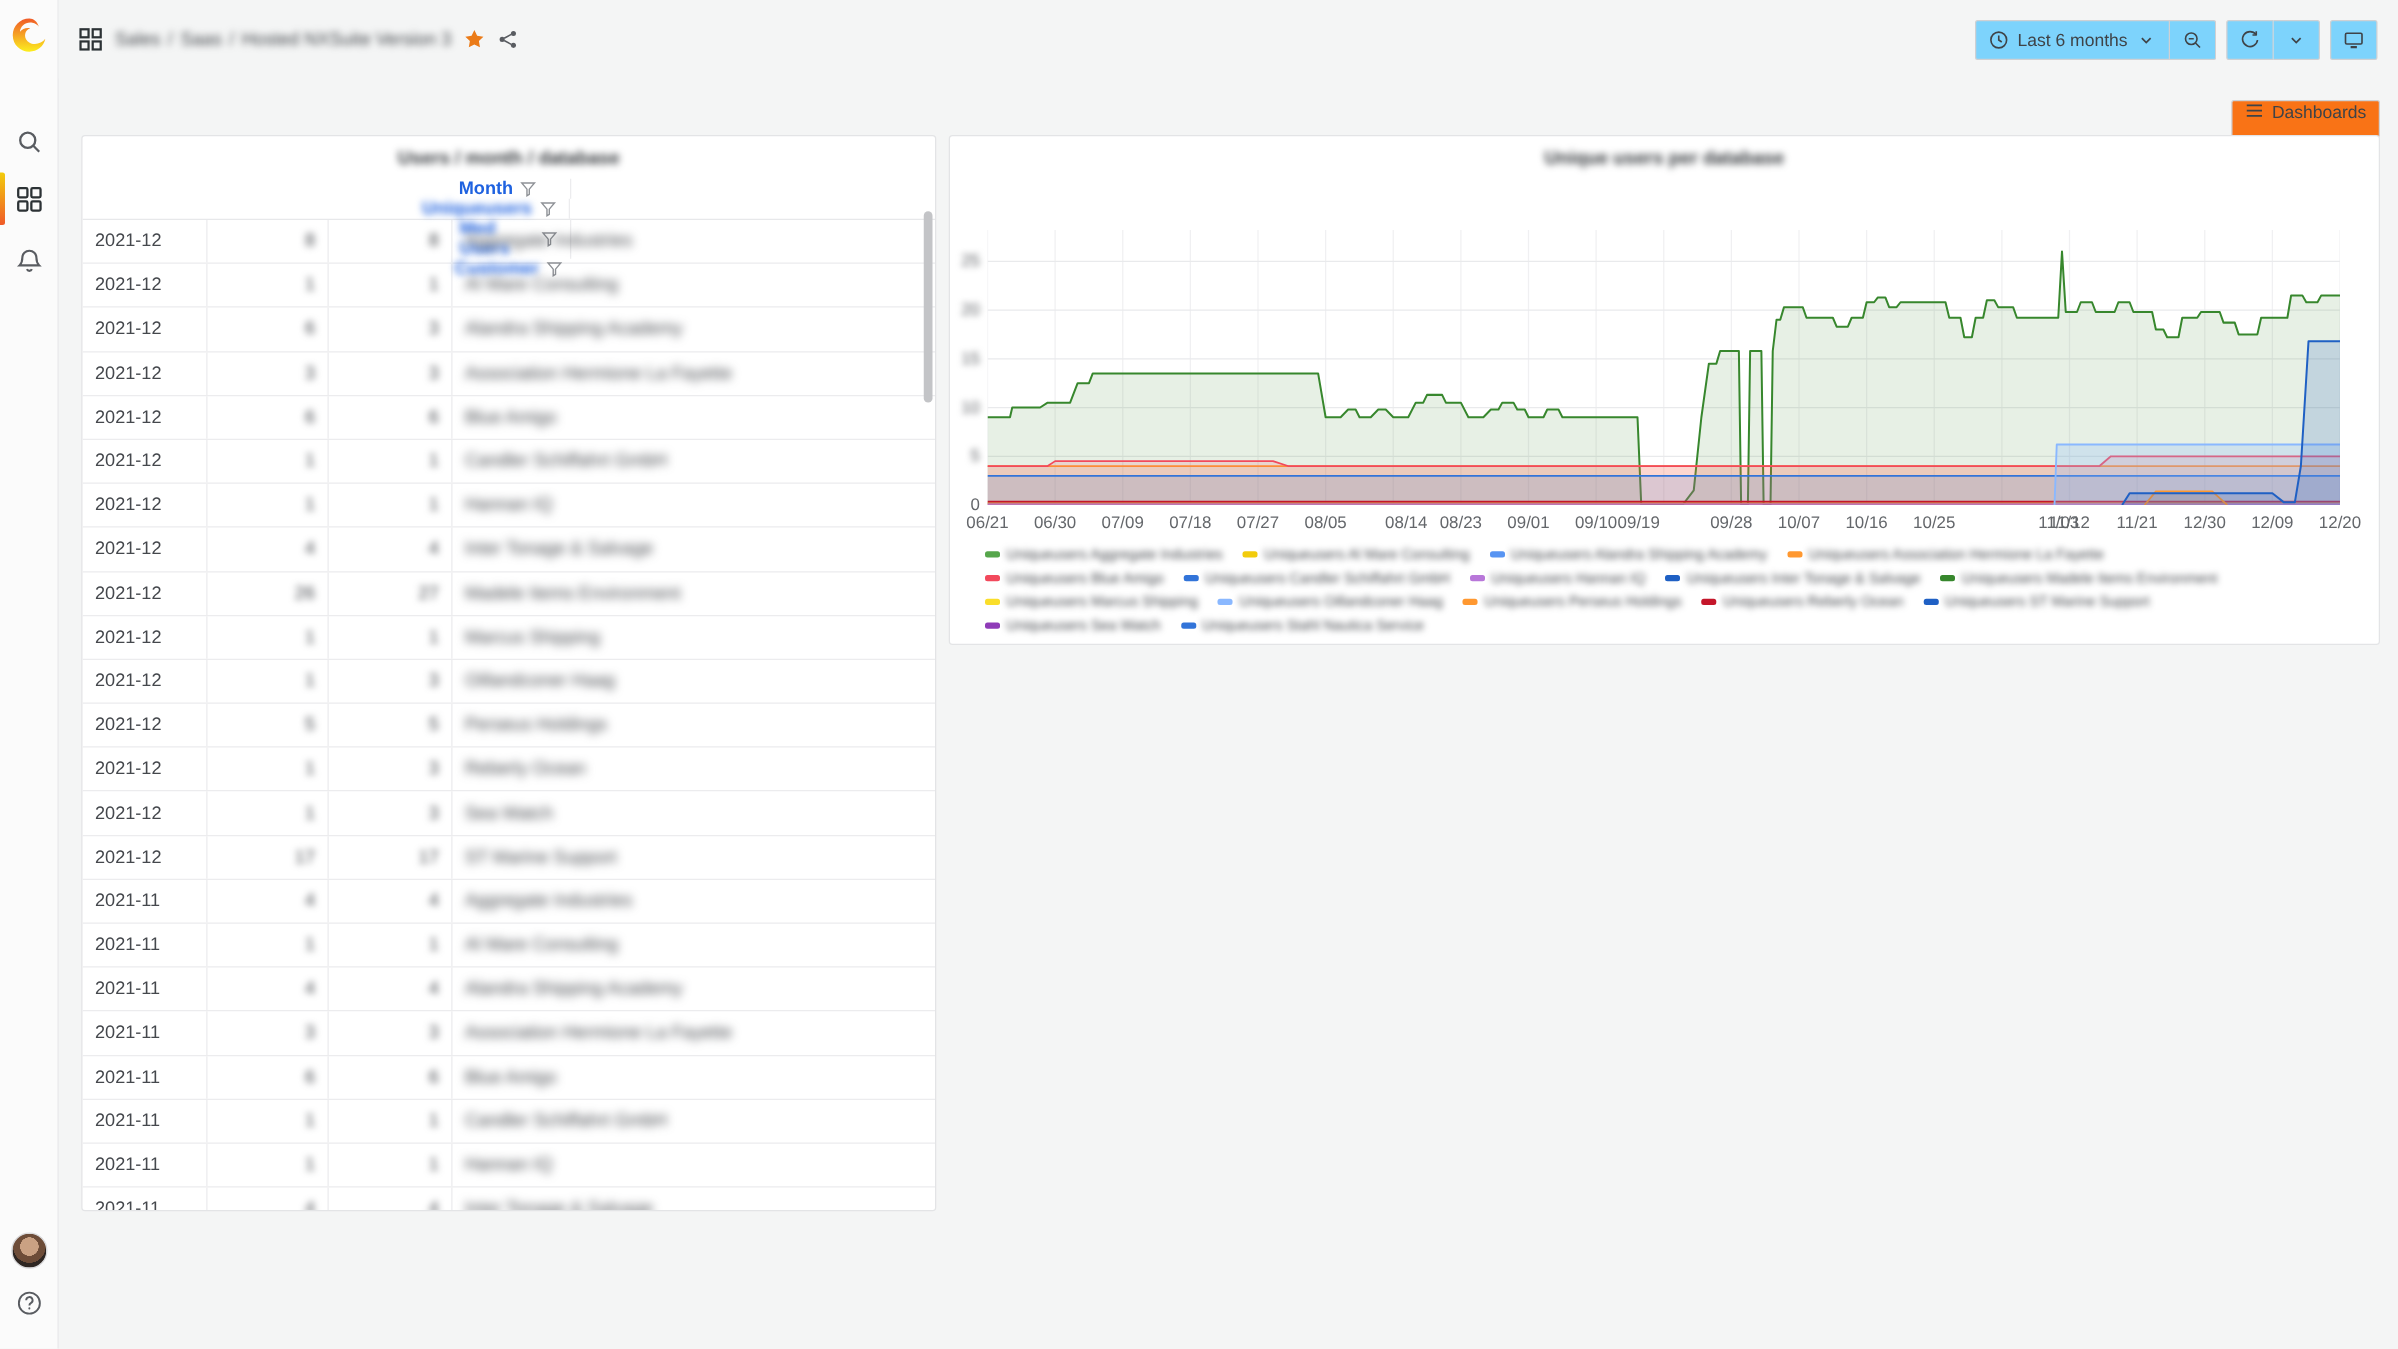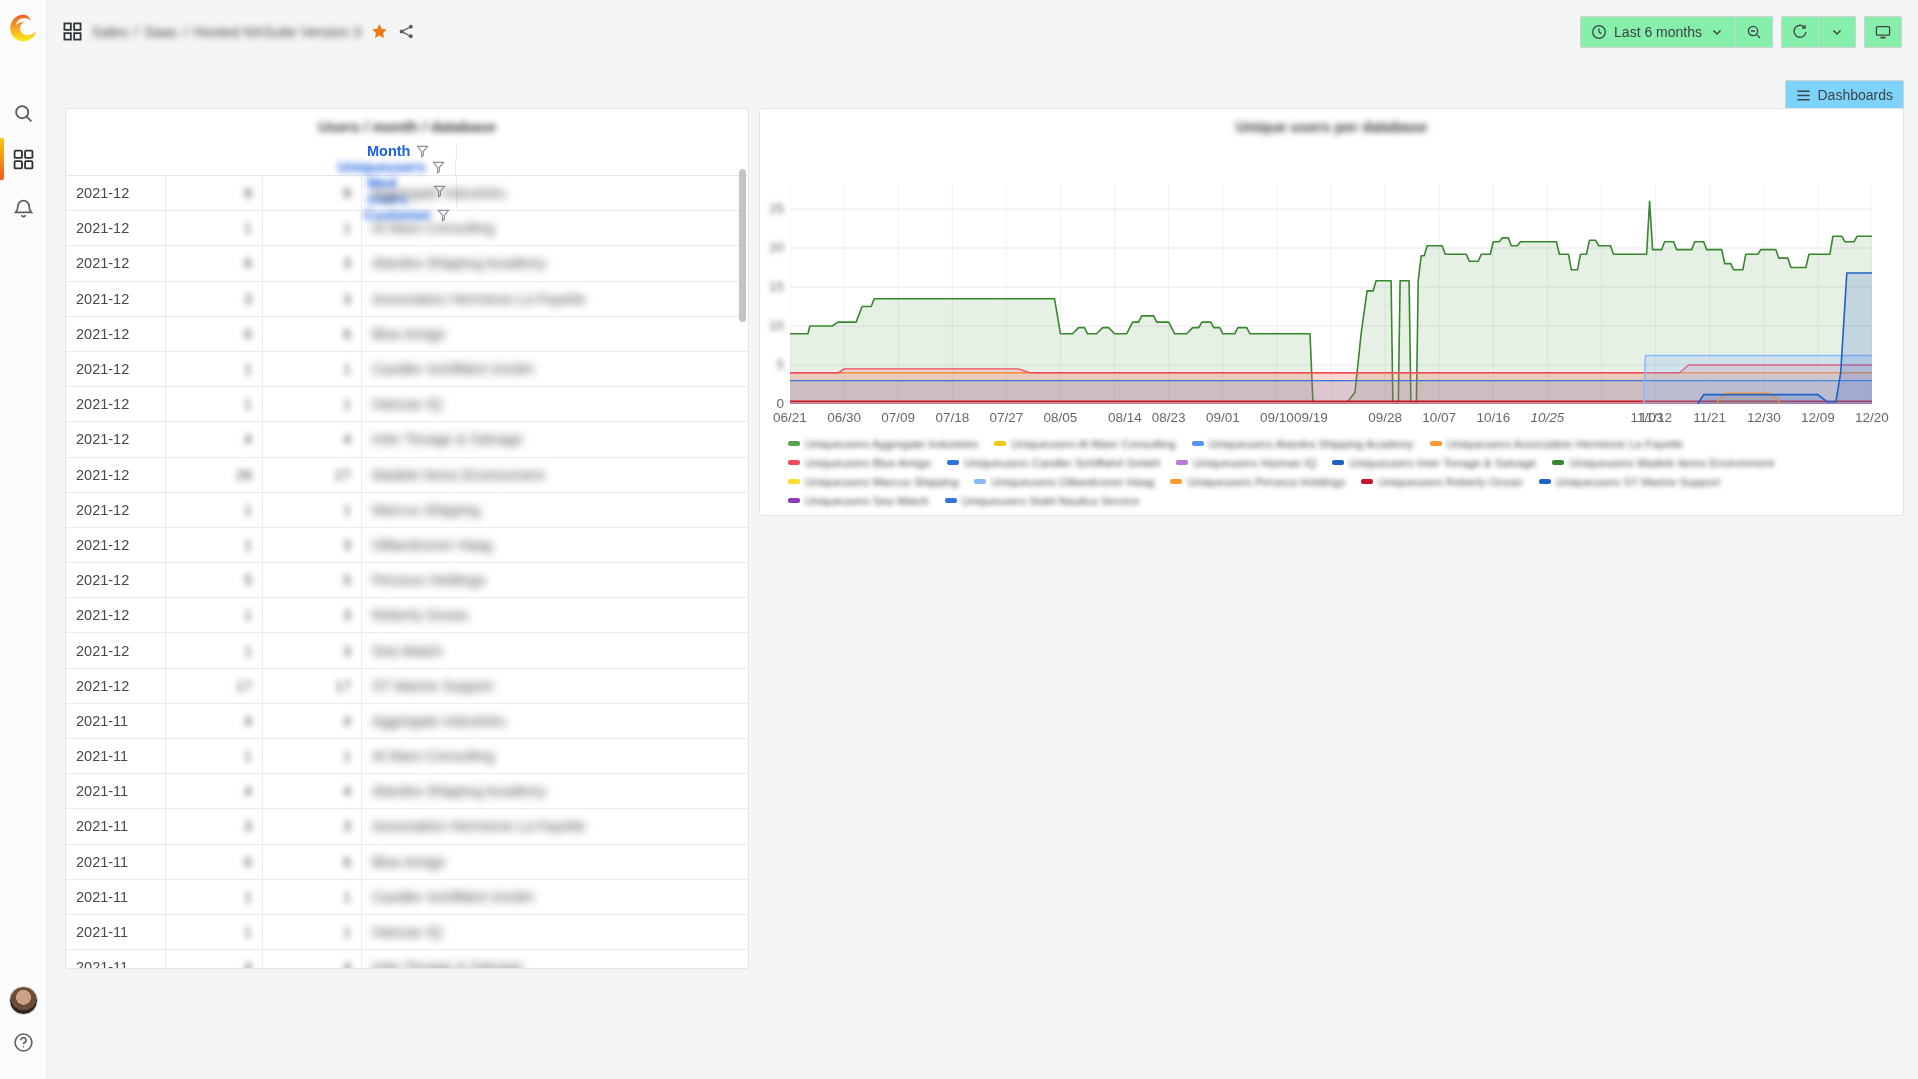--- a/index.html
+++ b/index.html
@@ -24,31 +24,31 @@
   .main { position:relative; flex:1; height:100%; }
   .topnav { position:relative; height:63px; display:flex; align-items:center; padding:0 16px; background:#f4f5f5; }
   .nav-left { display:flex; align-items:center; gap:10px; }
   .nav-left svg { display:block; }
   .breadcrumb { font-size:14.5px; color:#44484d; display:flex; gap:6px; align-items:center; }
   .blur3 { filter:blur(3px); }
   .blur4 { filter:blur(4px); }
   .blur2 { filter:blur(2.4px); }
   .nav-right { margin-left:auto; display:flex; align-items:center; gap:8px; }
   .btn-group { display:flex; }
-  .gbtn { display:flex; align-items:center; gap:7px; height:32px; padding:0 10px; background:#86efac; border:1px solid #cfd0d3;
+  .gbtn { display:flex; align-items:center; gap:7px; height:32px; padding:0 10px; background:#7dd3fc; border:1px solid #cfd0d3;
           color:#3f4347; font-size:14px; cursor:pointer; }
   .btn-group .gbtn + .gbtn { border-left:none; }
   .btn-group .gbtn:first-child { border-radius:2px 0 0 2px; }
   .btn-group .gbtn:last-child { border-radius:0 2px 2px 0; }
   .btn-single { border-radius:2px; }
   .gbtn svg { width:16px; height:16px; }
 
   .content { position:relative; height:calc(100% - 63px); }
-  .dashboards-btn { position:absolute; top:17px; right:14px; height:30px; display:flex; align-items:center; gap:7px;
-          background:#7dd3fc; border:1px solid #cfd0d3; border-radius:2px; padding:0 10px; font-size:14px; color:#3f4347; cursor:pointer; }
+  .dashboards-btn { position:absolute; top:17px; right:14px; height:30px; display:flex; align-items:flex-start; gap:7px;
+          background:#f97316; border:1px solid #cfd0d3; border-radius:2px; padding:0 10px; font-size:14px; color:#3f4347; cursor:pointer; }
 
   .panel { position:absolute; background:#fff; border:1px solid #e3e4e6; border-radius:3px; }
   .panel-title { height:34px; display:flex; align-items:center; justify-content:center; font-size:15px; font-weight:600; color:#33373b; }
 
   
   .table-panel { left:18px; top:45px; width:684px; height:861px; overflow:hidden; }
   .gtable { width:100%; }
   .thead { display:flex; height:33px; align-items:center; border-bottom:1px solid #e7e8ea; font-size:14.5px; font-weight:600; color:#1f62e0;flex-direction:column; }
   .th { display:flex; align-items:center; gap:6px; padding:0 10px; height:100%; }
   .th svg { width:13px; height:13px; color:#8e9196; flex:0 0 auto; }
@@ -624,21 +624,21 @@
             <div class="xlab" style="left: 191.4px;">07/27</div>
             <div class="xlab" style="left: 245.5px;">08/05</div>
             <div class="xlab" style="left: 310px;">08/14</div>
             <div class="xlab" style="left: 353.7px;">08/23</div>
             <div class="xlab" style="left: 407.8px;">09/01</div>
             <div class="xlab" style="left: 461.9px;">09/10</div>
             <div class="xlab" style="left: 496px;">09/19</div>
             <div class="xlab" style="left: 570.1px;">09/28</div>
             <div class="xlab" style="left: 624.2px;">10/07</div>
             <div class="xlab" style="left: 678.3px;">10/16</div>
-            <div class="xlab" style="left: 732.4px; font-style: italic;">10/25</div>
+            <div class="xlab" style="left: 732.4px;">10/25</div>
             <div class="xlab" style="left: 832px;">11/03</div>
             <div class="xlab" style="left: 840.6px;">11/12</div>
             <div class="xlab" style="left: 894.7px;">11/21</div>
             <div class="xlab" style="left: 948.8px;">12/30</div>
             <div class="xlab" style="left: 1002.9px;">12/09</div>
             <div class="xlab" style="left: 1057px;">12/20</div>
           </div>
         <div class="legend" id="legend">
             <div class="legend-row">
               <span class="legend-item">

